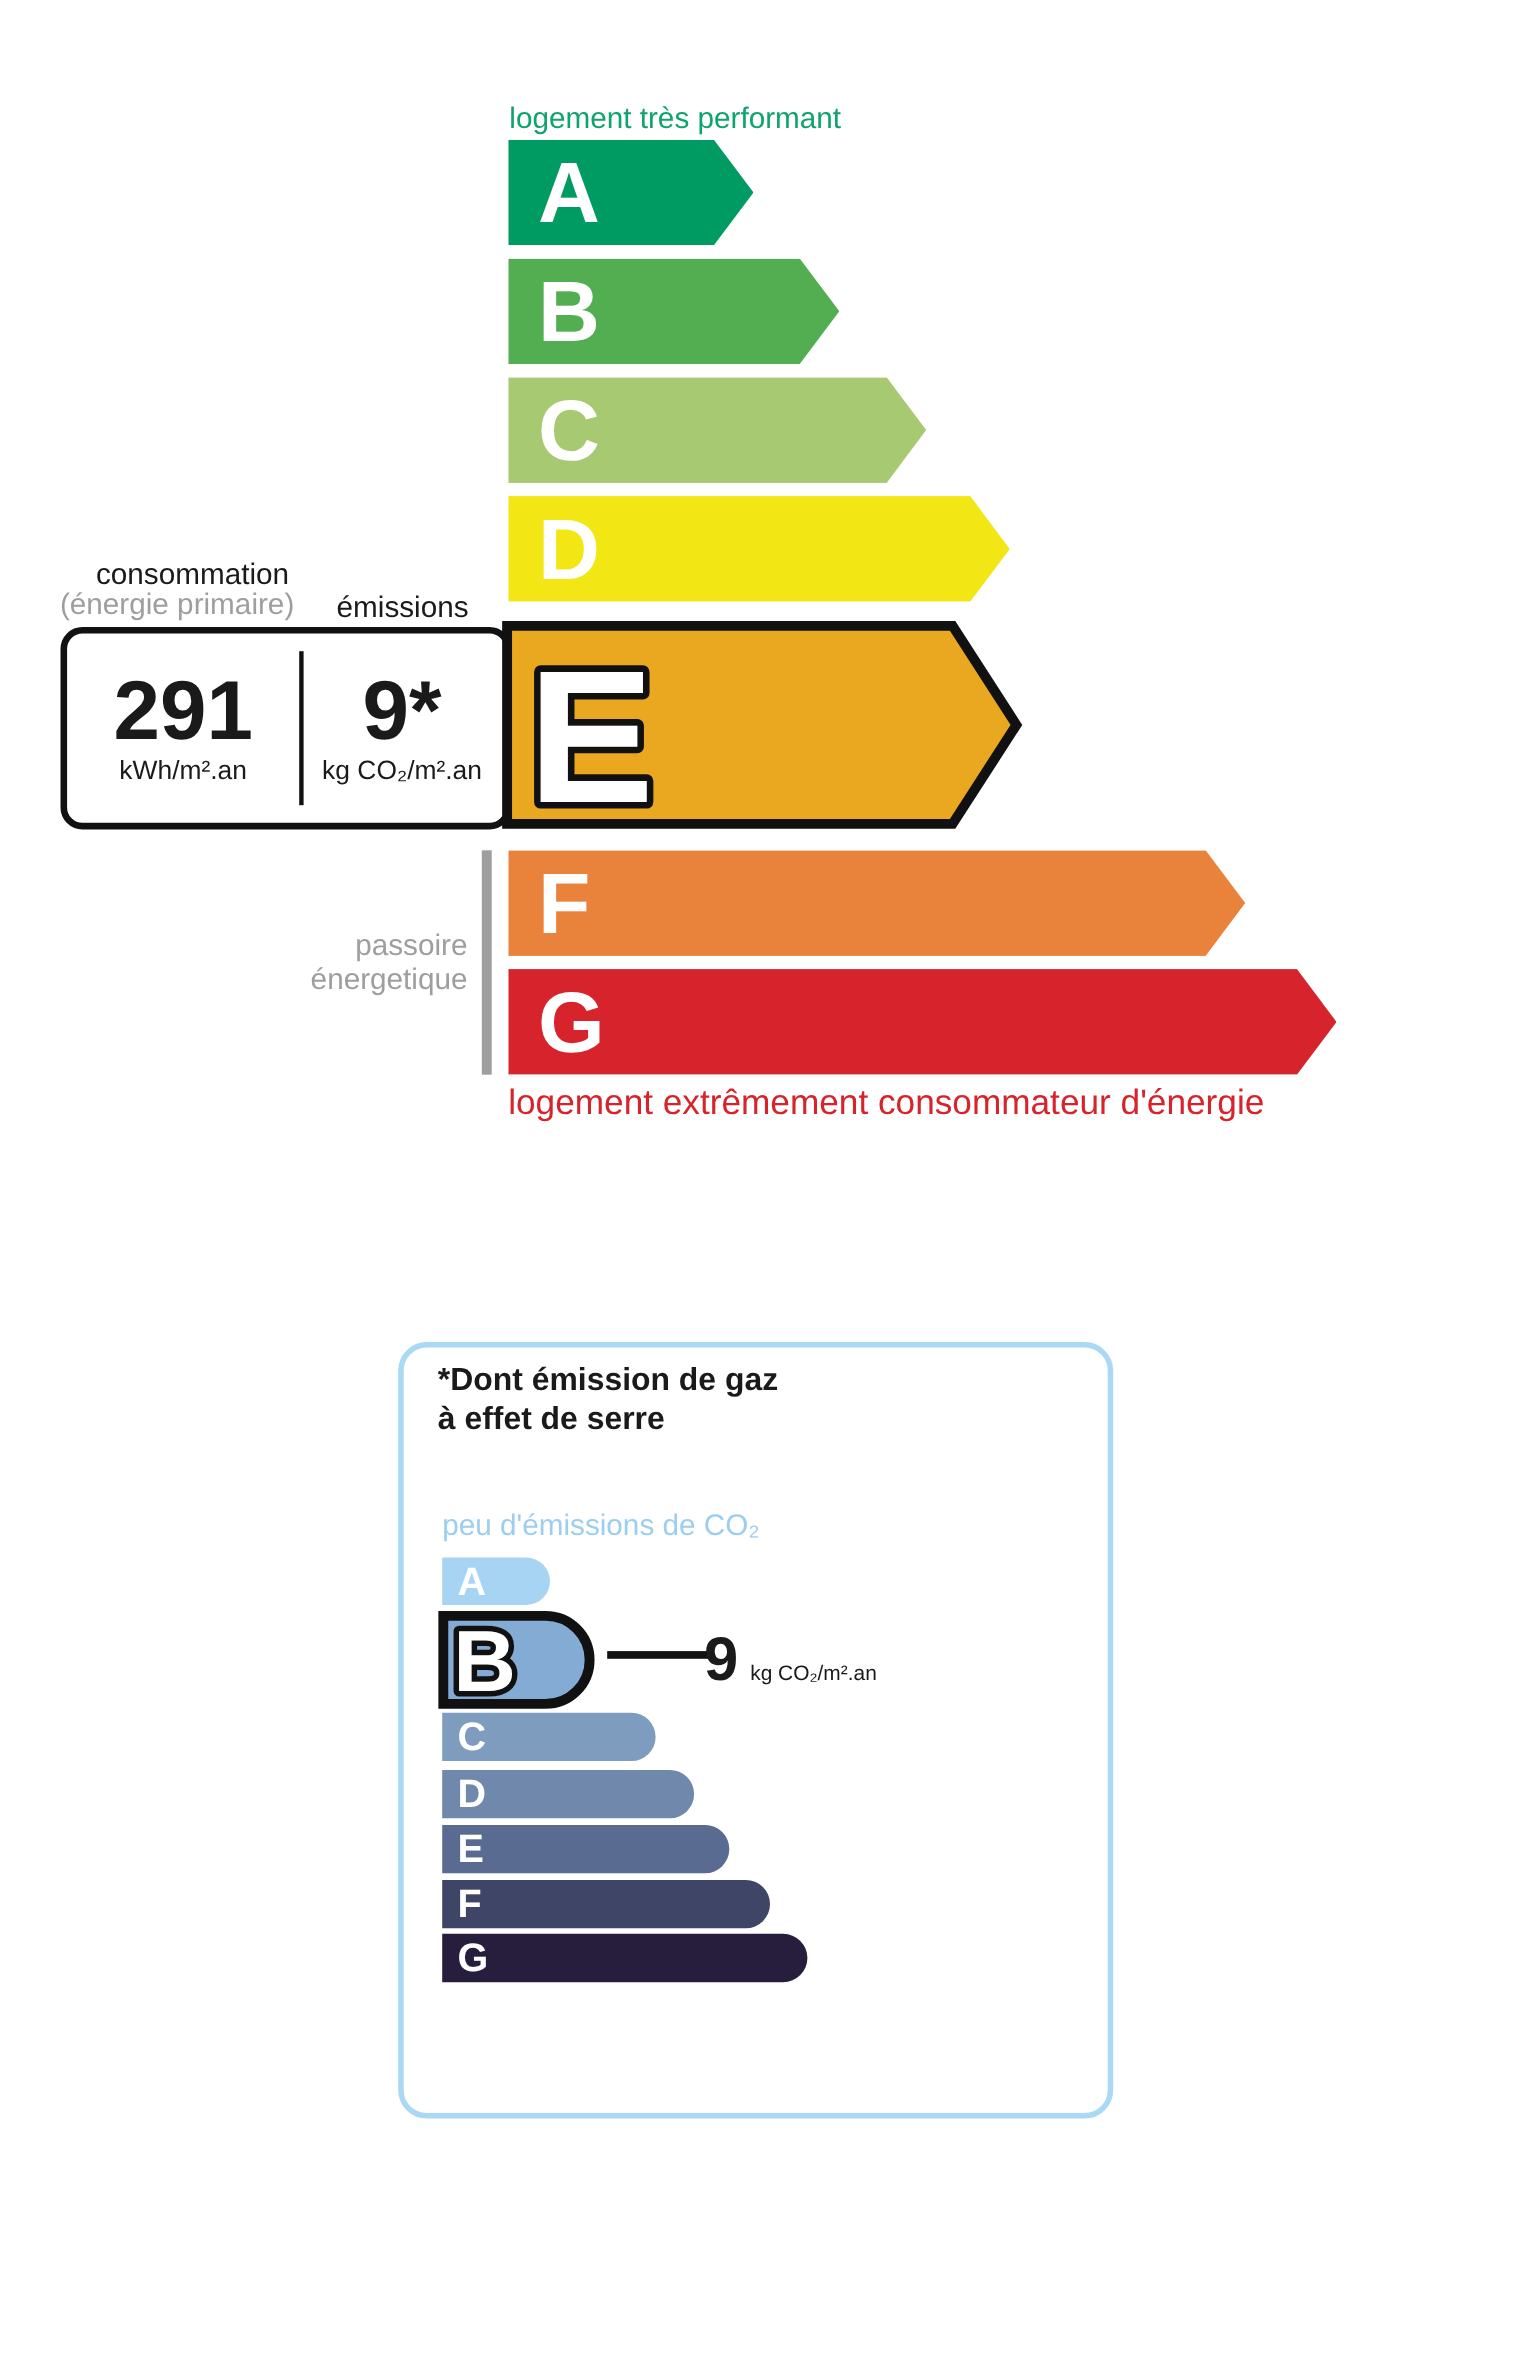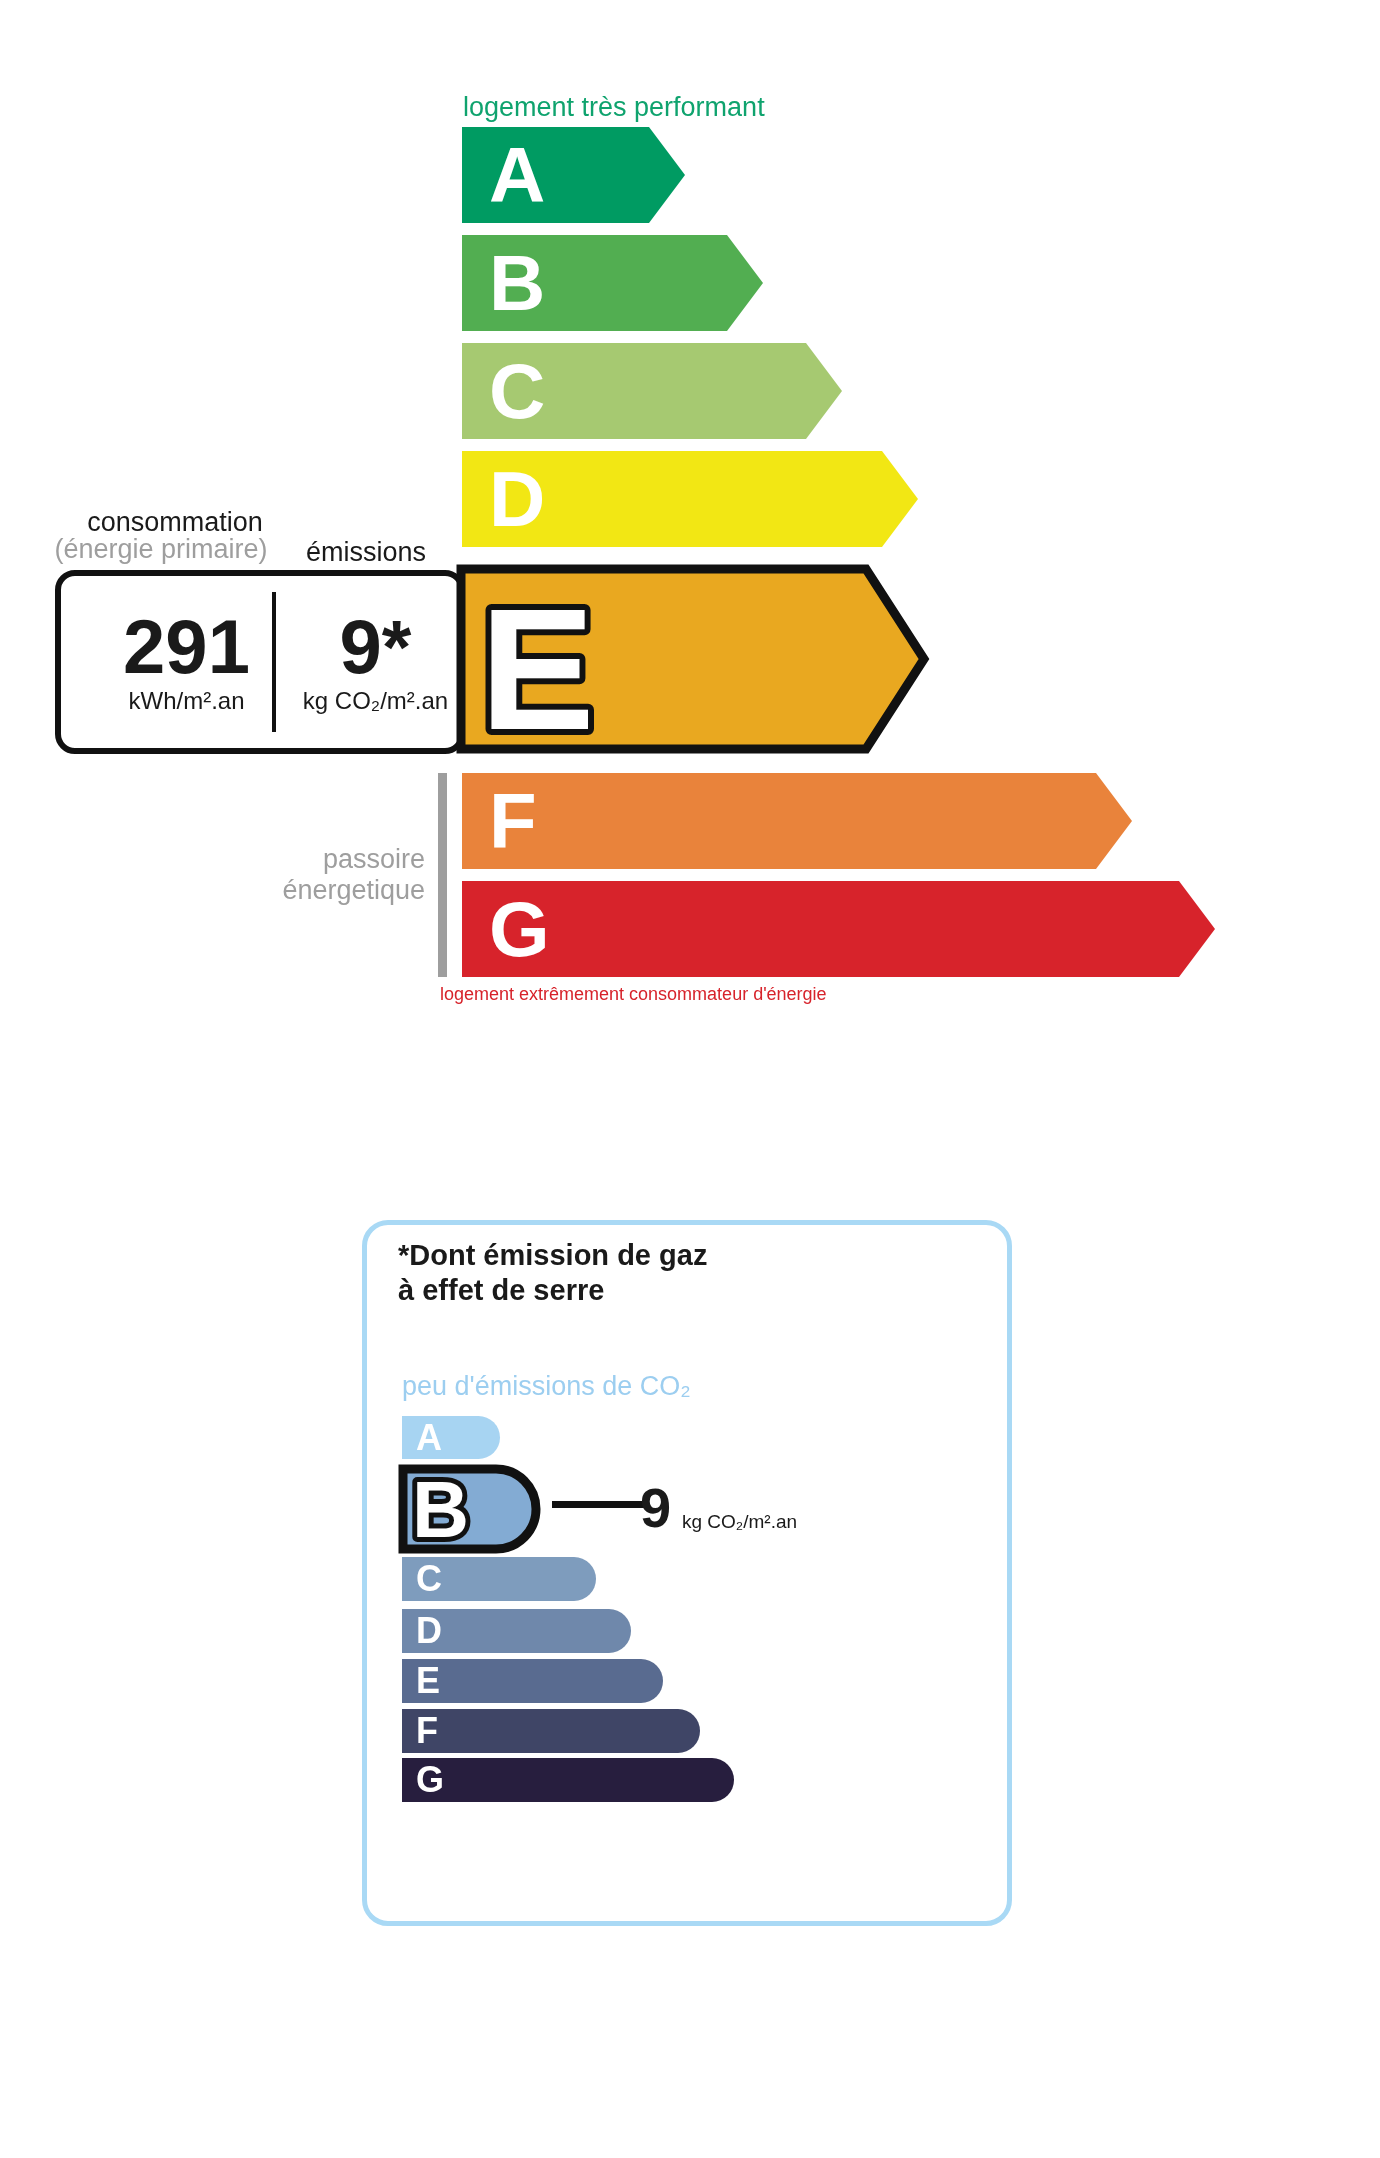--- a/index.html
+++ b/index.html
@@ -11,31 +11,31 @@
         clip-path:polygon(0 0, calc(100% - 36px) 0, 100% 50%, calc(100% - 36px) 100%, 0 100%);}
   .ebar .lt{color:#fff;font-size:78px;font-weight:bold;padding-left:27px;line-height:1;}
   .bar-a{top:95px;width:223px;}
   .bar-b{top:203px;width:301px;}
   .bar-c{top:311px;width:380px;}
   .bar-d{top:419px;width:456px;}
   .bar-f{top:741px;width:670px;}
   .bar-g{top:849px;width:753px;}
 
   .top-label{position:absolute;left:463px;top:60px;font-size:27px;}
-  .bottom-label{position:absolute;left:440px;top:952px;font-size:18px;}
+  .bottom-label{position:absolute;left:462px;top:952px;font-size:32px;}
 
   .hdr{position:absolute;text-align:center;font-size:27px;}
   .hdr-conso{left:0;width:322px;top:475px;font-weight:500;padding-left:14px;}
   .hdr-prim{left:0;width:322px;top:502px;color:#9e9e9e;}
   .hdr-emis{left:266px;width:200px;top:505px;font-weight:500;}
 
   .values-box{position:absolute;left:55px;top:538px;width:410px;height:184px;background:#fff;
               border:6px solid #111;border-radius:20px;box-sizing:border-box;display:flex;z-index:1;}
   .vcell{display:flex;flex-direction:column;align-items:center;justify-content:center;}
-  .vcell-1{width:211px;padding-left:20px;}
+  .vcell-1{width:211px;}
   .vcell-2{flex:1;}
   .vdivider{position:absolute;left:211px;top:16px;width:4px;height:140px;background:#111;}
   .vnum{font-size:76px;font-weight:bold;line-height:78px;}
   .vunit{font-size:24px;line-height:30px;}
 
   .e-arrow-svg{position:absolute;left:456px;top:531px;z-index:2;}
 
   .sieve-bar{position:absolute;left:438px;top:741px;width:9px;height:204px;background:#9e9e9e;}
   .sieve-text{position:absolute;left:180px;top:812px;width:245px;text-align:right;
               font-size:27px;line-height:31px;color:#9e9e9e;}

